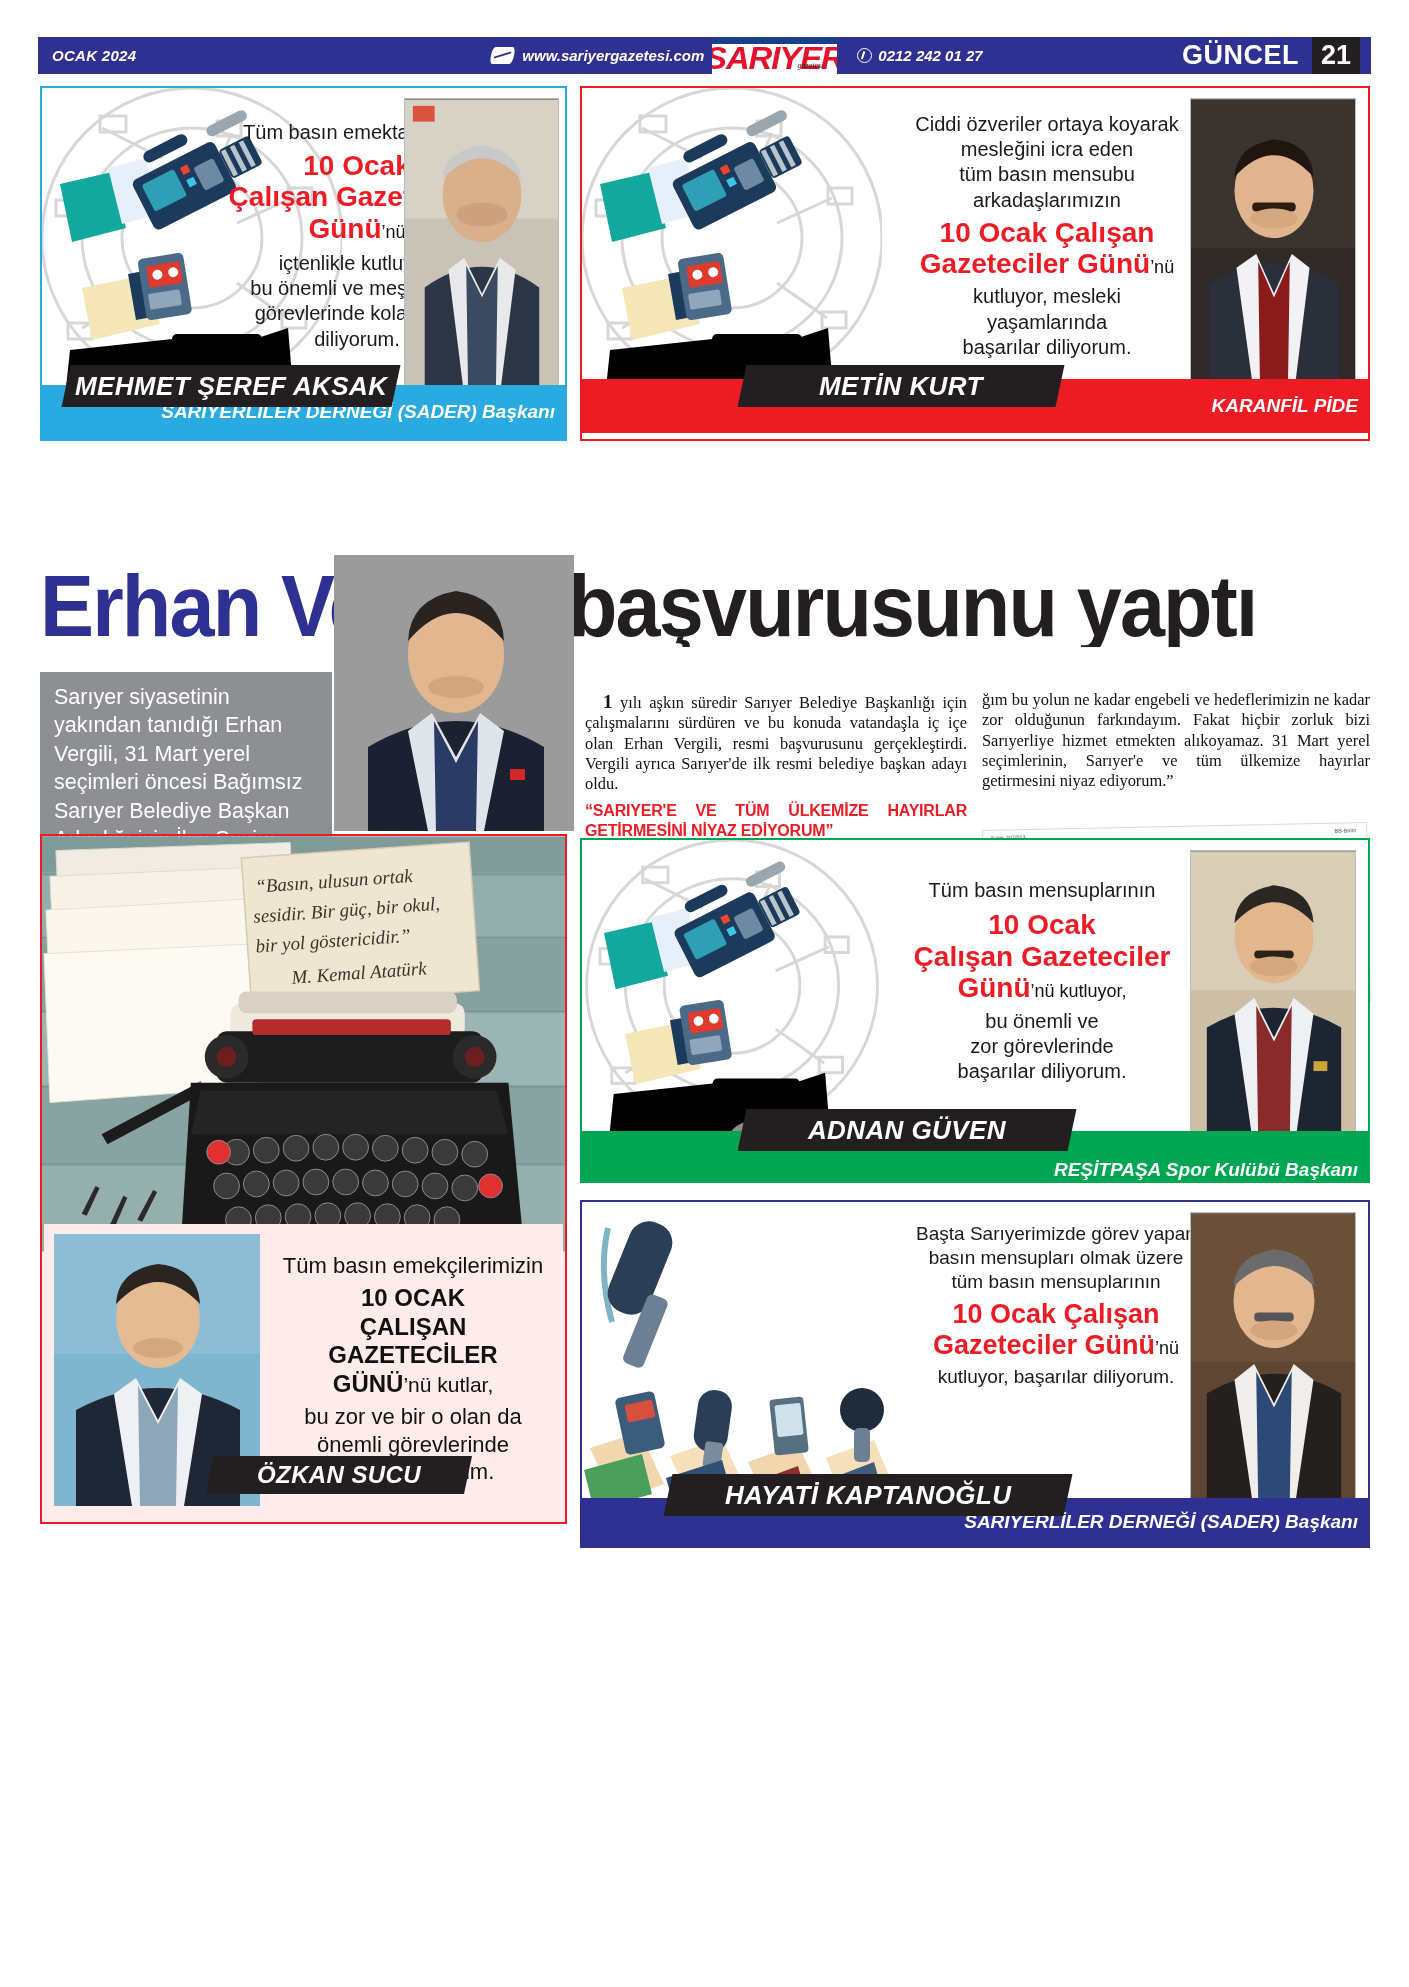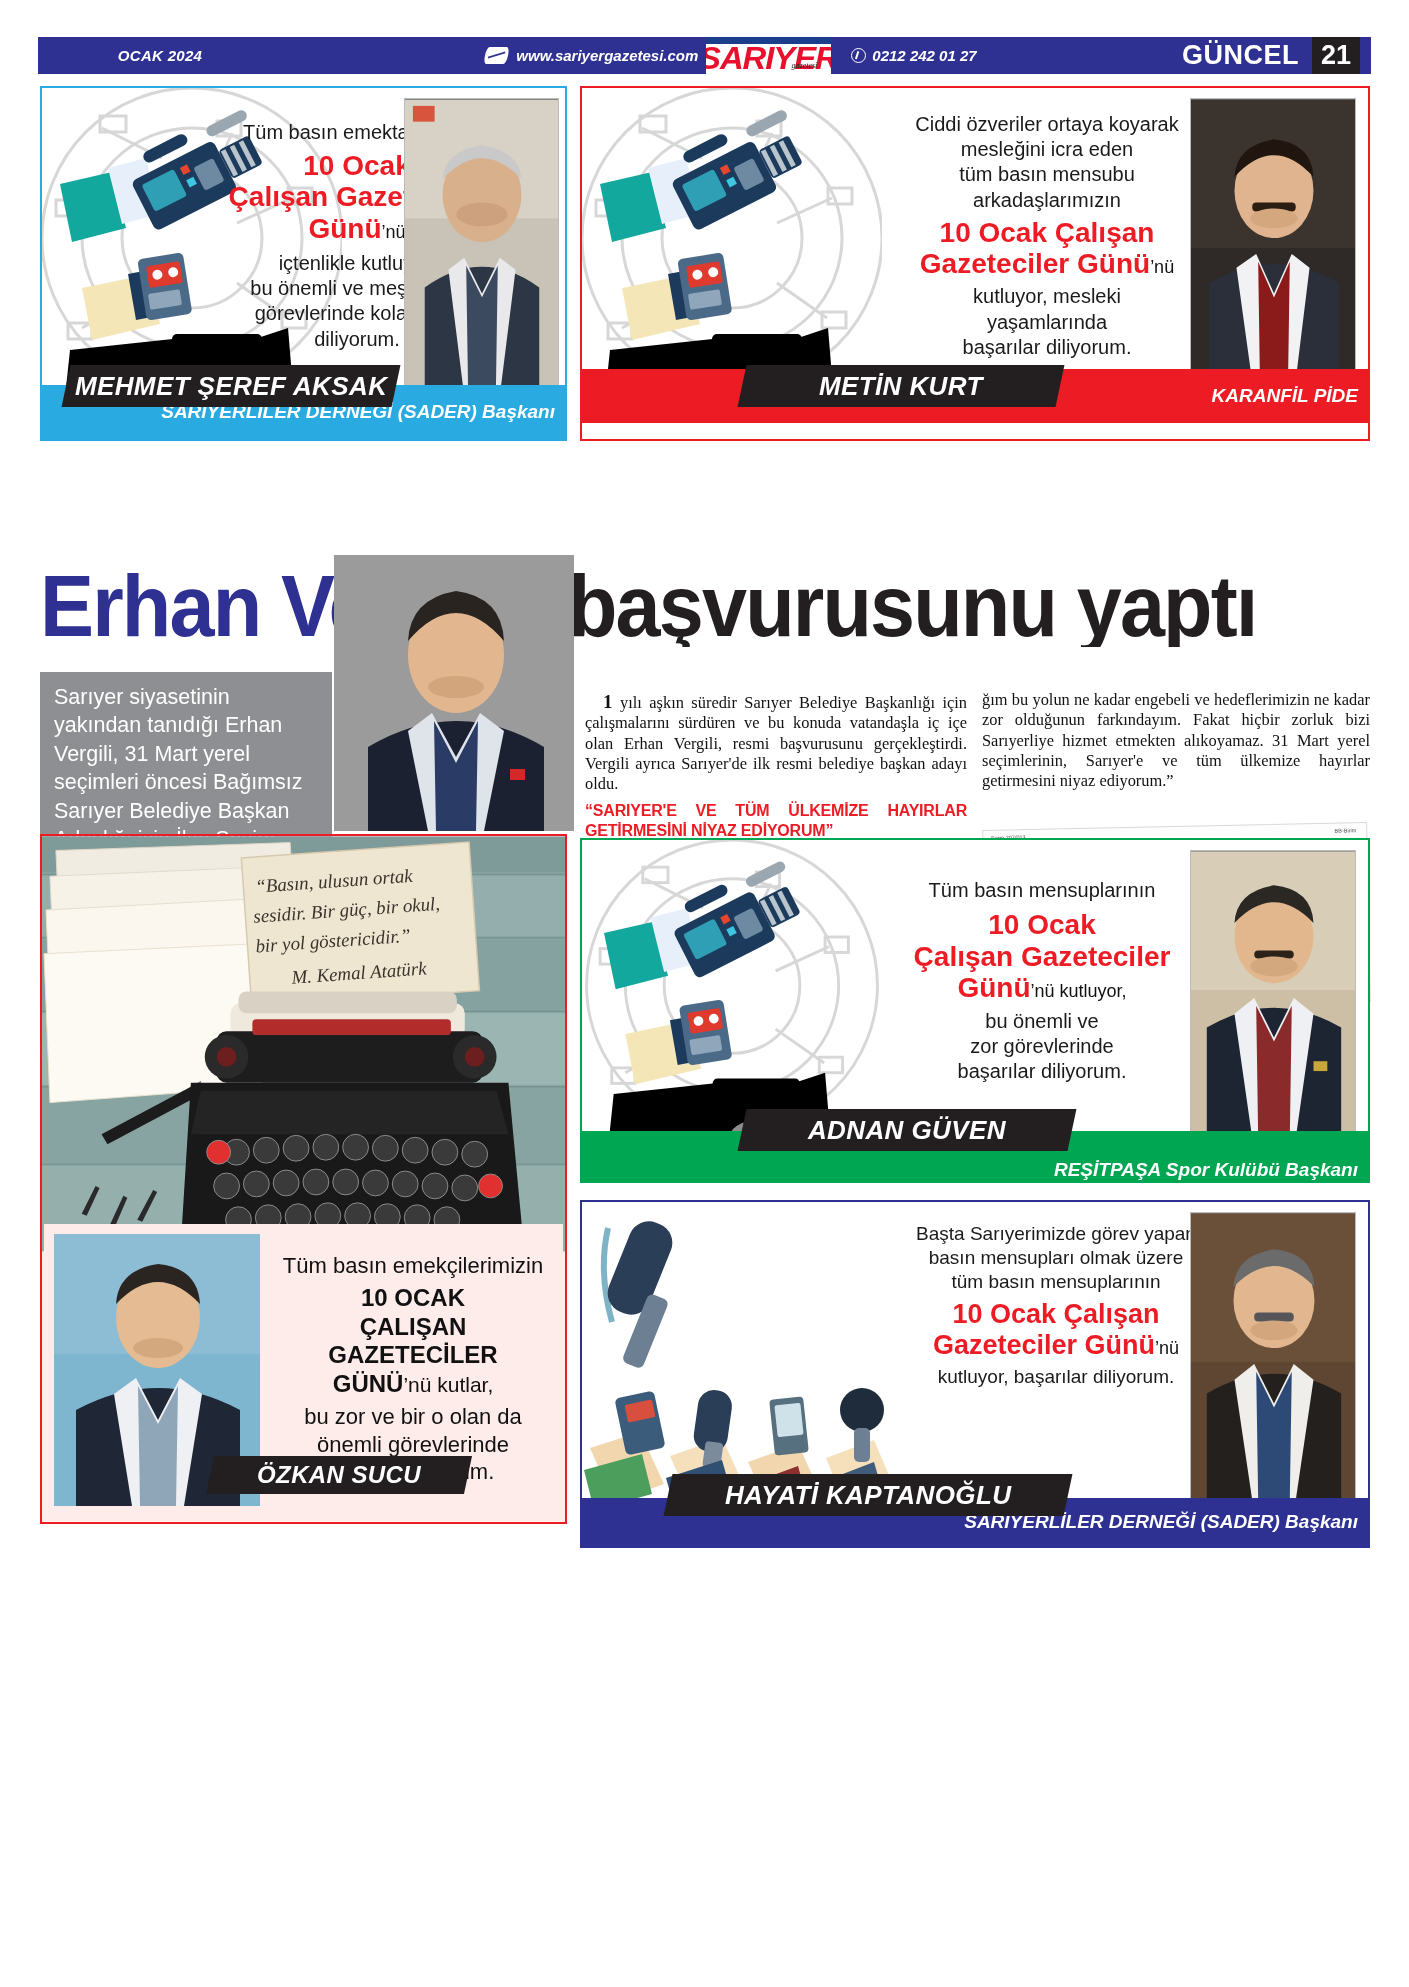--- a/index.html
+++ b/index.html
@@ -12,21 +12,21 @@
   }
   .page { position:relative; width:1409px; height:1987px; background:#fff; }
 
   
   .header {
     position:absolute; left:38px; top:37px; width:1333px; height:37px;
     background:#2e3192; display:flex; align-items:center;
   }
   .hdr-date {
     color:#fff; font-weight:bold; font-style:italic; font-size:15px;
-    letter-spacing:.3px; margin-left:2px; width:240px;text-align:center;
+    letter-spacing:.3px; margin-left:14px; width:240px;
   }
   .hdr-mid { flex:1; display:flex; align-items:center; justify-content:center; gap:8px; }
   .globe-ic { width:23px; height:17px; background:#fff; border-radius:3px/8px;
               position:relative; transform:skewX(-12deg); }
   .globe-ic:after { content:""; position:absolute; left:3px; top:7px; width:17px; height:2px;
               background:#2e3192; transform:rotate(-18deg); }
   .hdr-web { color:#fff; font-weight:bold; font-size:15px; font-style:italic; }
   .logo-box { position:relative; width:125px; height:37px; background:#fff; overflow:hidden;
               display:flex; align-items:flex-end; justify-content:center; }
   .logo-blue { position:absolute; left:0; top:0; width:125px; height:7px; background:#1a3e8c; }
@@ -285,21 +285,21 @@
         <rect x="0" y="0" width="166" height="150" fill="#3a332e"></rect>
         <ellipse cx="84" cy="92" rx="40" ry="48" fill="#e0b48e"></ellipse>
         <path d="M44 78 Q84 34 124 78 Q122 44 84 40 Q46 46 44 78Z" fill="#20160f"></path>
         <rect x="62" y="104" width="44" height="9" rx="4" fill="#2b1d12"></rect>
         <ellipse cx="84" cy="120" rx="24" ry="10" fill="#d4a77f"></ellipse>
         <path d="M18 300 L18 186 Q84 146 150 186 L150 300 Z" fill="#2a2f3a"></path>
         <path d="M66 156 L84 196 L102 156 L120 170 L104 300 L64 300 L46 170 Z" fill="#f2f2f4"></path>
         <path d="M68 164 L84 200 L100 164 L98 300 L70 300 Z" fill="#8b1a1a"></path>
       </svg>
     </div>
-    <div class="role-strip" style="left:0;bottom:16px;width:790px;height:54px;background:#ed1c24;padding-right:14px;">
+    <div class="role-strip" style="left:0;bottom:6px;width:790px;height:54px;background:#ed1c24;padding-right:14px;">
       <span style="font-size:19px;">KARANFİL PİDE</span>
     </div>
     <div class="name-banner" style="left:160px;bottom:32px;width:318px;height:42px;">
       <span style="font-size:26px;">METİN KURT</span>
     </div>
   </div>
 
   <div class="headline">
     <span class="hl-blue">Erhan Vergili</span><span style="display:inline-block;width:16px;"></span><span class="hl-blk">başvurusunu yaptı</span>
   </div>

